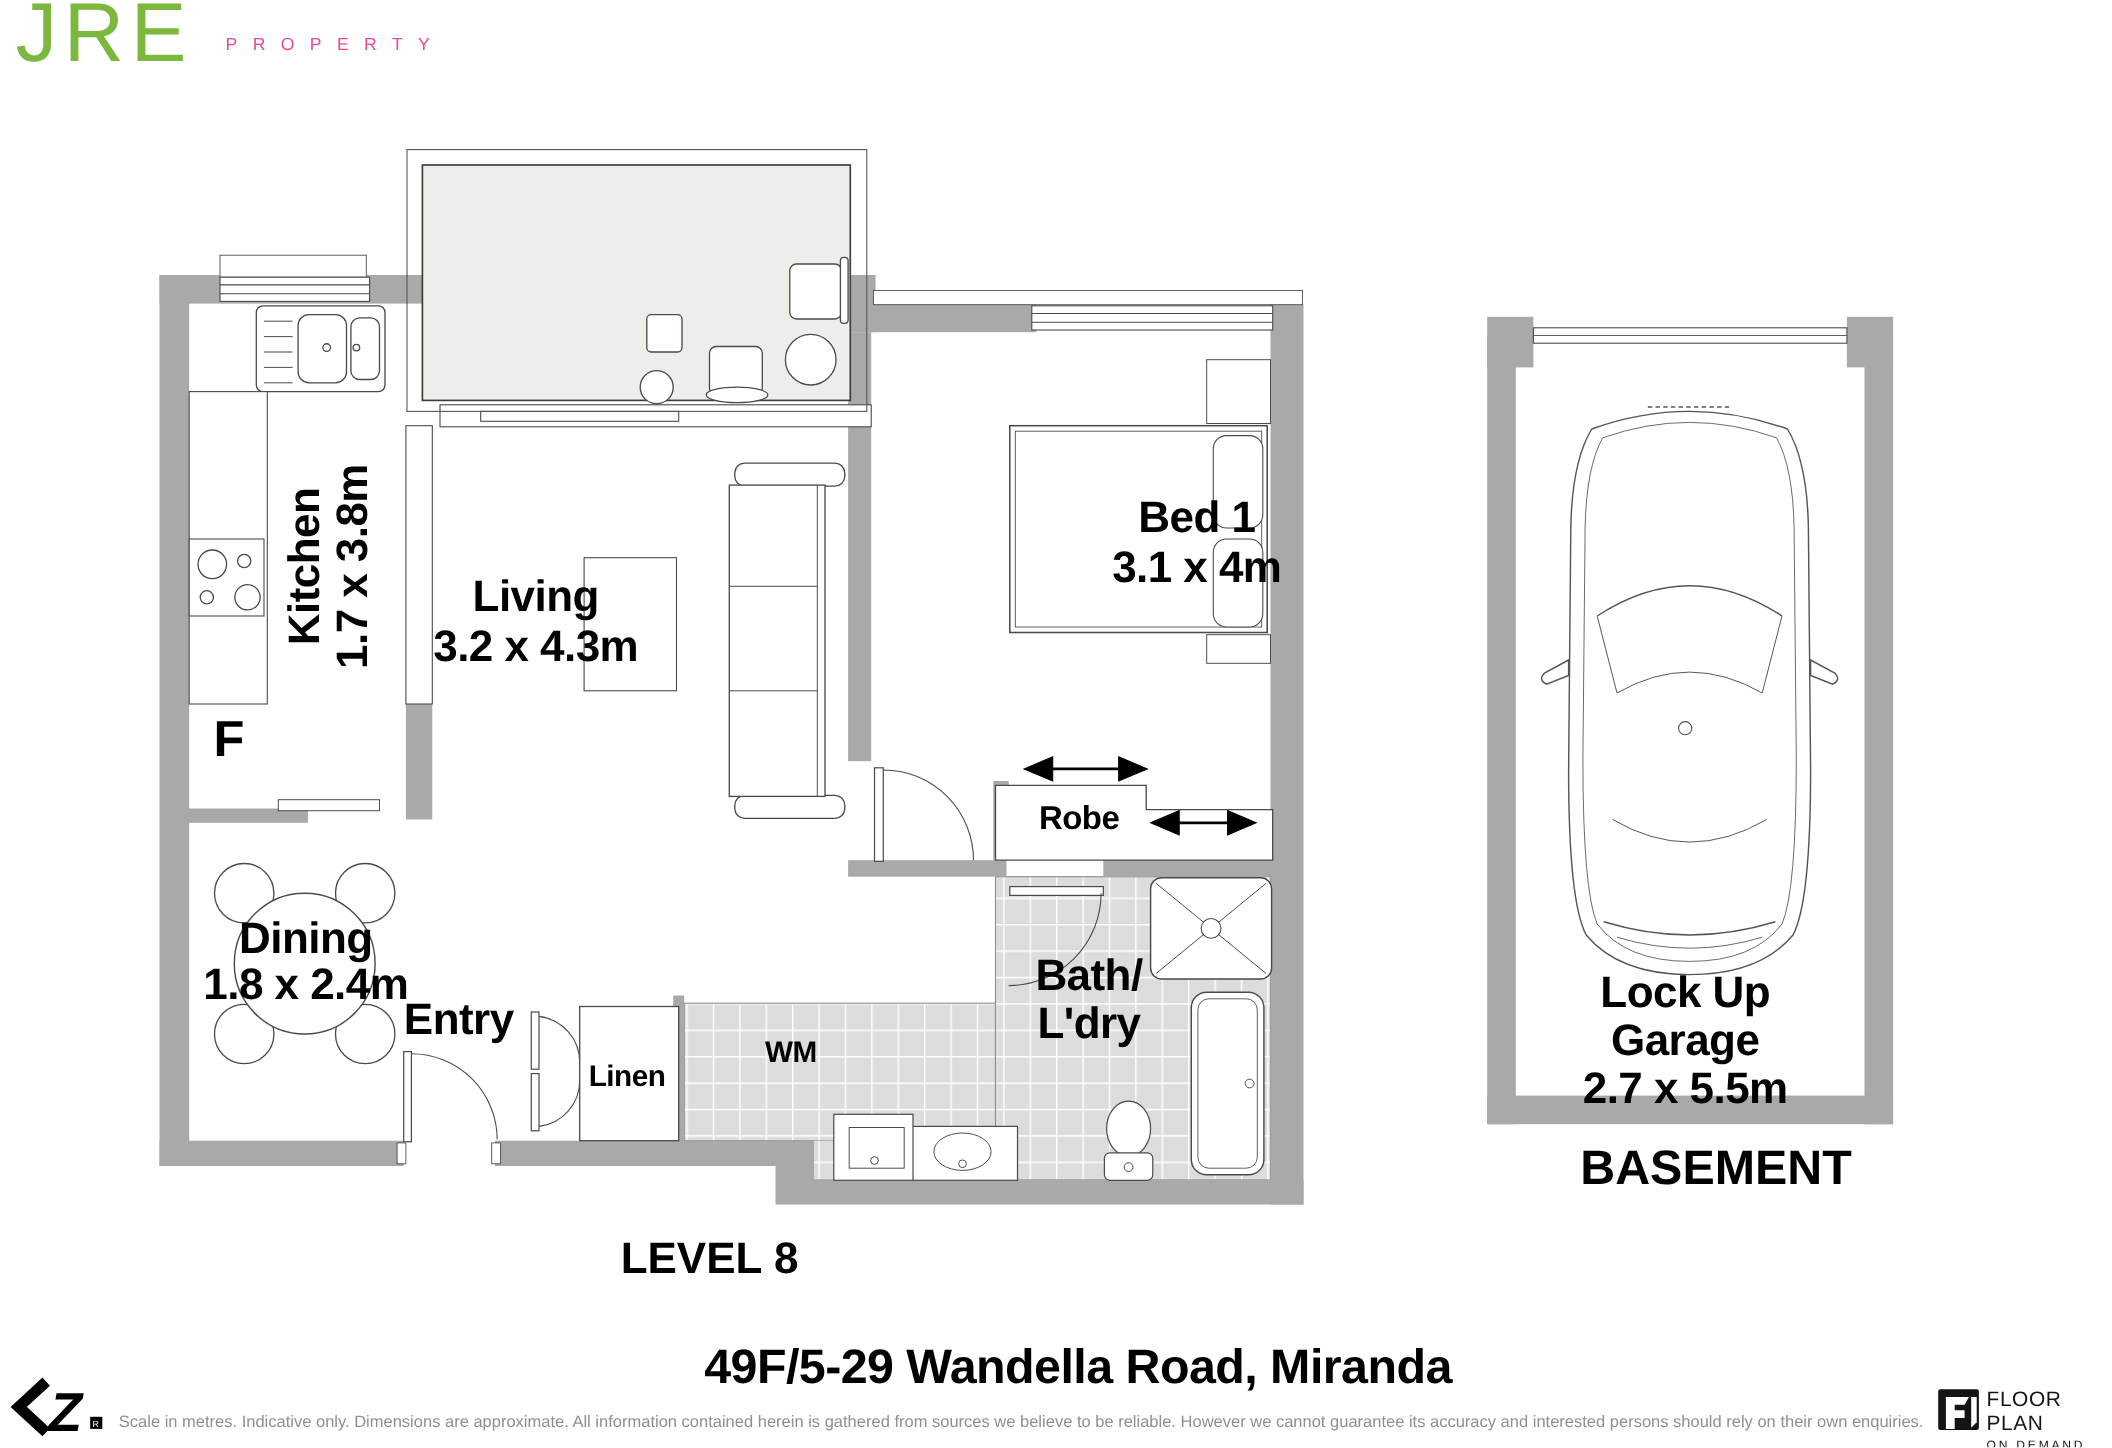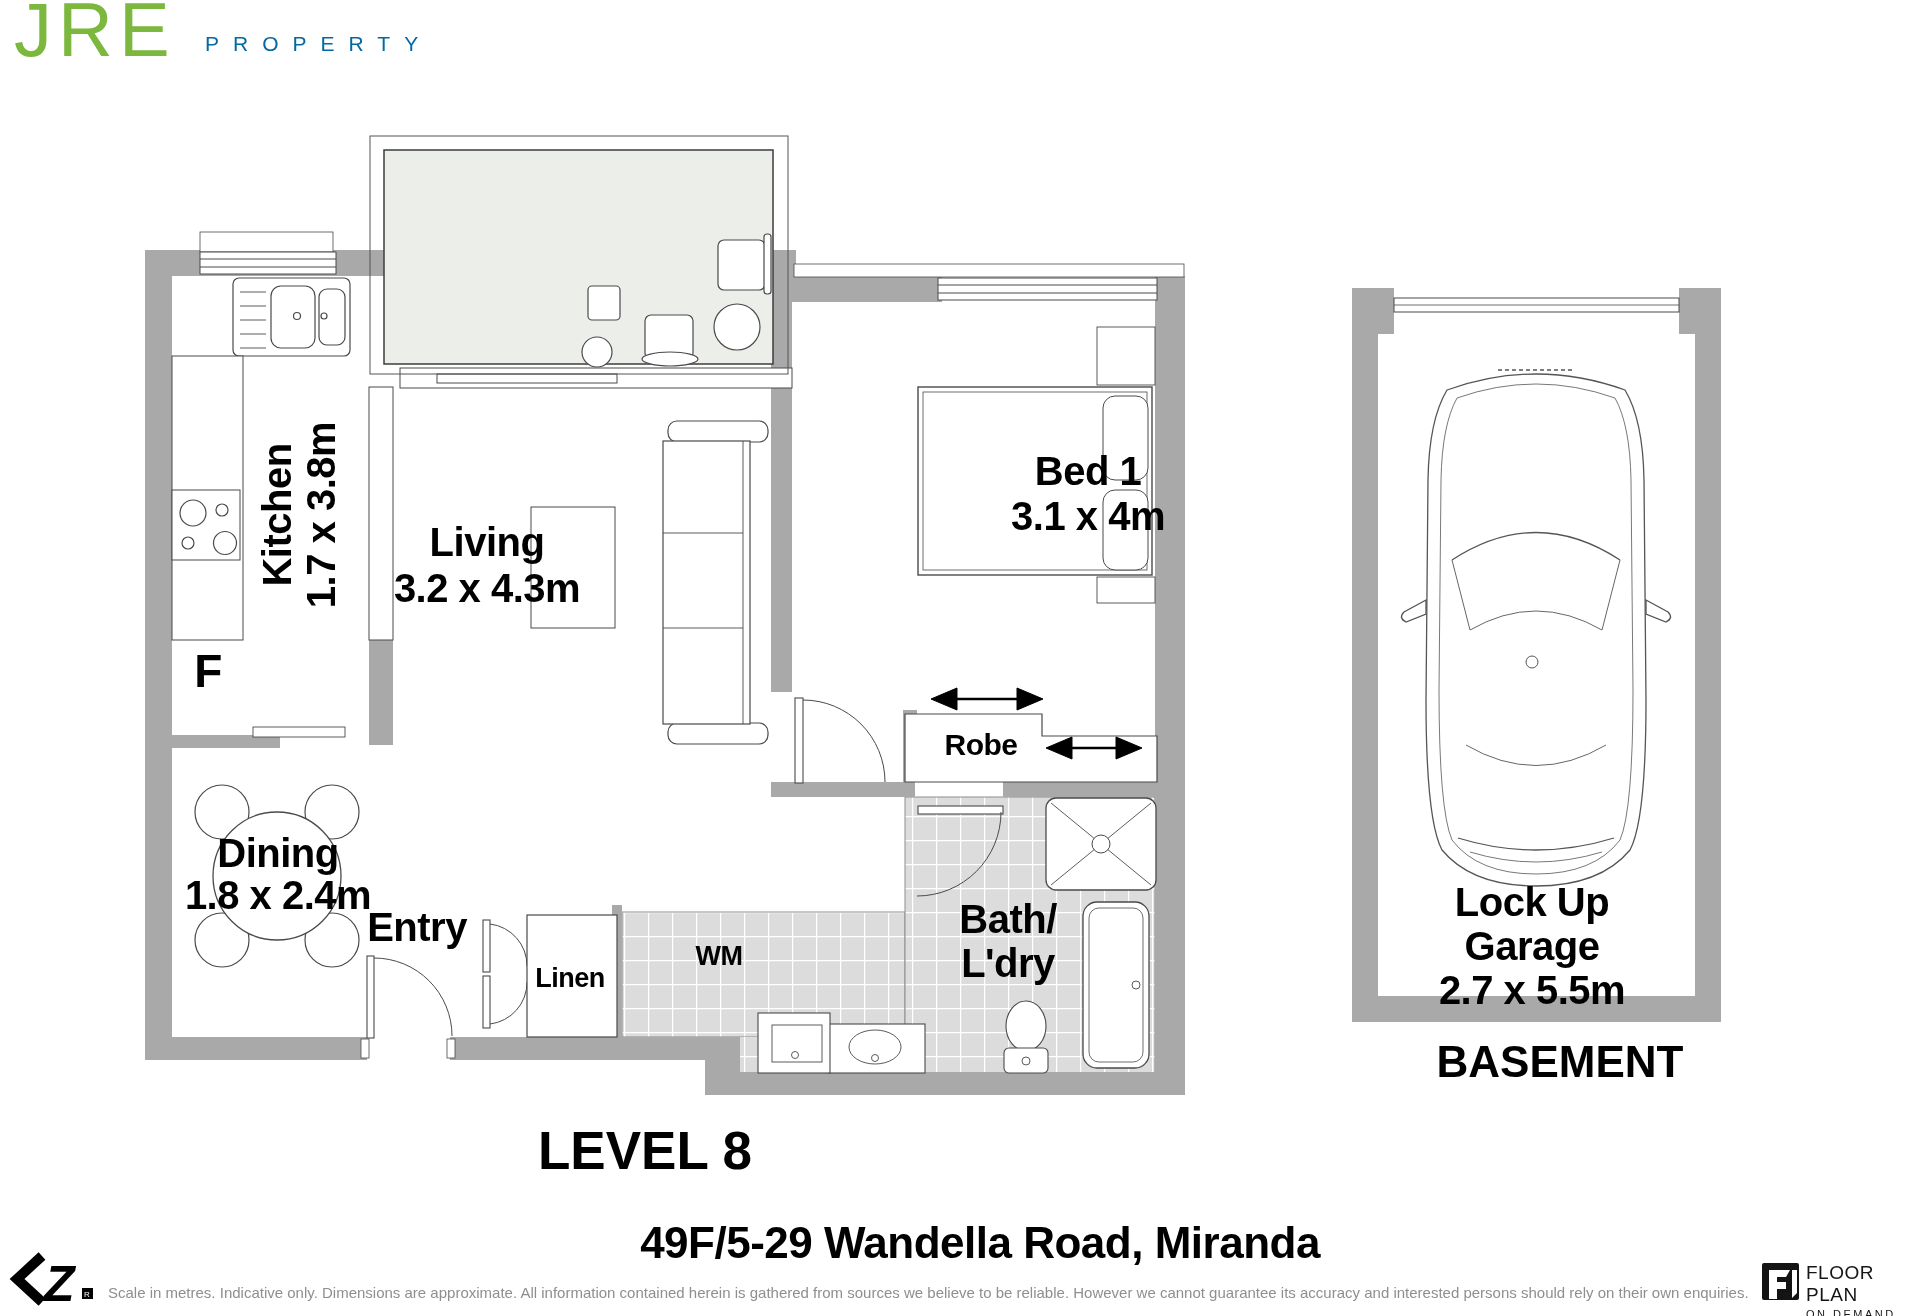--- a/index.html
+++ b/index.html
@@ -6,30 +6,30 @@
   .page{position:relative;width:1920px;height:1316px;background:#fff;overflow:hidden;
         font-family:"Liberation Sans","DejaVu Sans",sans-serif;}
   svg{position:absolute;left:0;top:0;}
   .lbl{position:absolute;font-weight:bold;color:#000;text-align:center;line-height:1.1;
        white-space:nowrap;transform:translateX(-50%);letter-spacing:-0.5px;}
   .lbl .ln{display:block;}
   .room{font-size:40px;}
   .small{font-size:27px;}
   .fridge{font-size:46px;}
   .rot{transform:translate(-50%,-50%) rotate(-90deg);}
-  .level{font-size:53px;letter-spacing:0;}
+  .level{font-size:40px;letter-spacing:0;}
   .basement{font-size:44px;letter-spacing:0;margin-left:22px;}
   .address{position:absolute;left:0;right:0;top:1218px;text-align:center;font-weight:bold;
            font-size:44px;color:#000;letter-spacing:-0.5px;margin-left:40px;}
   .disclaimer{position:absolute;left:108px;top:1284px;font-size:15px;color:#8f8f8f;
               white-space:nowrap;letter-spacing:0;}
   .brand{position:absolute;left:0;top:-14px;}
   .brand-name{position:absolute;left:14px;top:0;font-size:76px;font-weight:normal;
               color:#7cb83e;letter-spacing:6px;}
-  .brand-tag{position:absolute;left:205px;top:46px;font-size:21px;color:#0369a1;
+  .brand-tag{position:absolute;left:205px;top:46px;font-size:16px;color:#ec4899;
              letter-spacing:14px;}
   .credit{position:absolute;left:1806px;top:1262px;color:#151515;}
   .credit-l1{font-size:19px;font-weight:normal;letter-spacing:0.5px;}
   .credit-l2{font-size:11px;letter-spacing:2.5px;margin-top:2px;}
 </style>
 </head>
 <body>
 
 <div class="page">
 
@@ -264,21 +264,21 @@
     <span class="ln">Dining</span>
     <span class="ln">1.8 x 2.4m</span>
   </div>
 
   <div class="lbl room" style="left:417px;top:905px;">Entry</div>
 
   <div class="lbl small" style="left:570px;top:964px;">Linen</div>
 
   <div class="lbl small" style="left:719px;top:942px;">WM</div>
 
-  <div class="lbl room" style="left:990px;top:897px;line-height:44px;margin-left:18px;">
+  <div class="lbl room" style="left:990px;top:865px;line-height:44px;">
     <span class="ln">Bath/</span>
     <span class="ln">L'dry</span>
   </div>
 
   <div class="lbl room" style="left:1532px;top:880px;line-height:44px;">
     <span class="ln">Lock Up</span>
     <span class="ln">Garage</span>
     <span class="ln">2.7 x 5.5m</span>
   </div>
 

